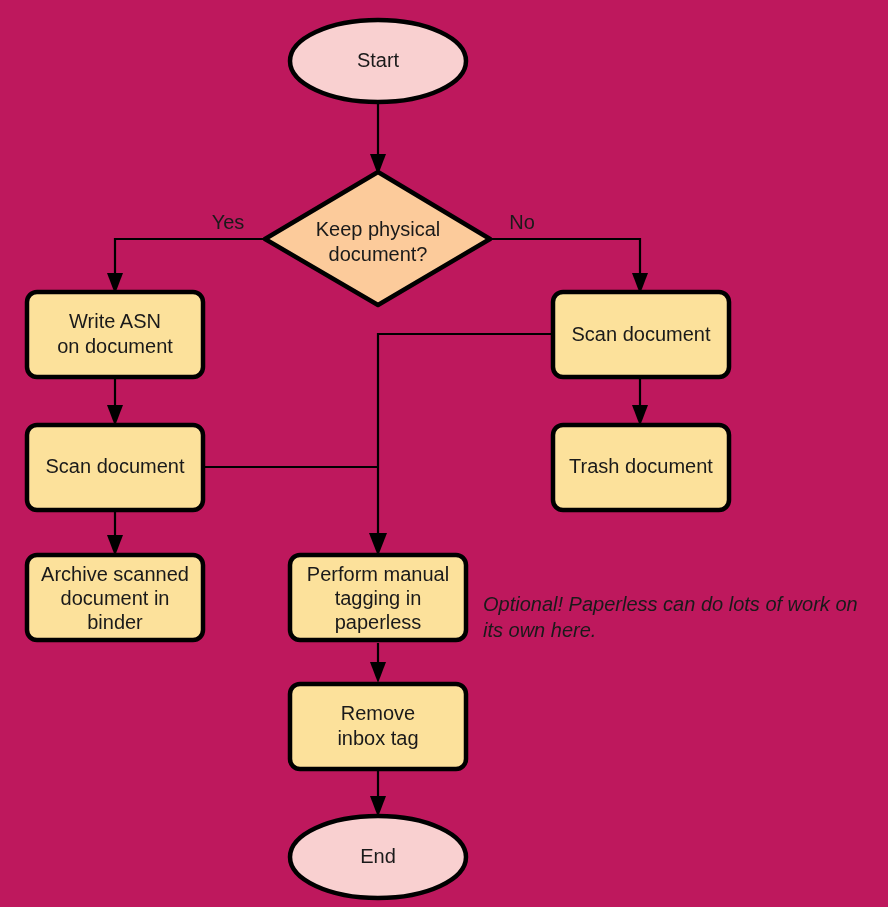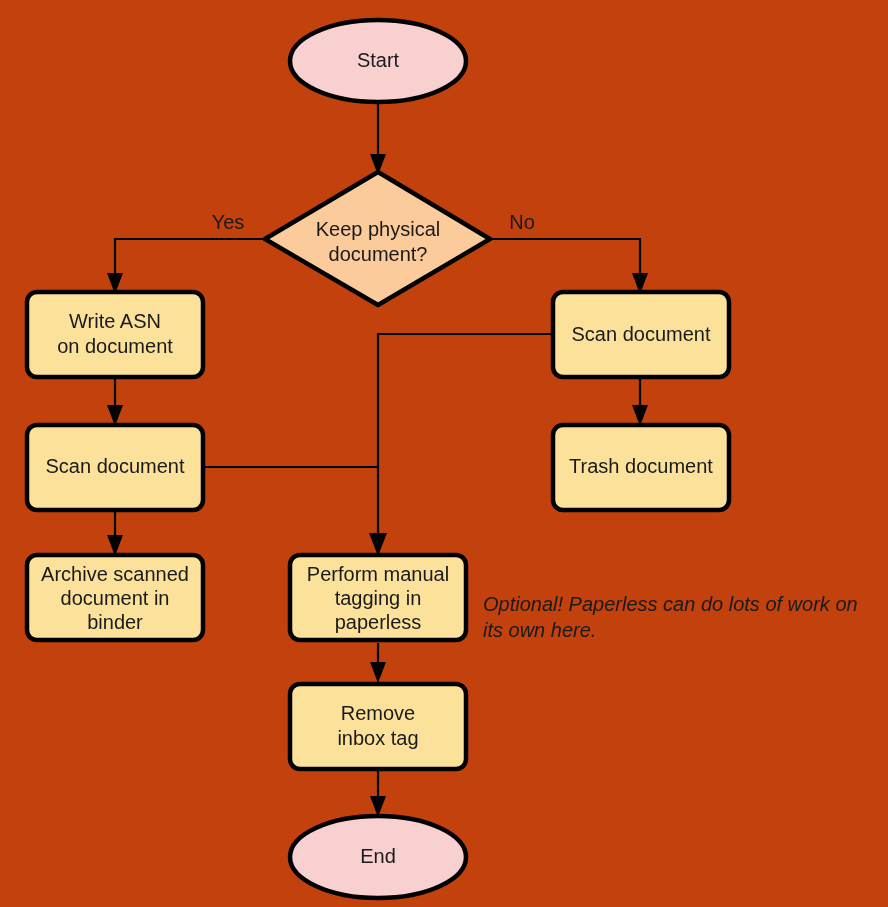--- a/index.html
+++ b/index.html
@@ -10,21 +10,21 @@
   body {
     width: 888px;
     height: 907px;
     font-family: "Liberation Sans", sans-serif;
     overflow: hidden;
   }
   #flowchart-root {
     position: relative;
     width: 888px;
     height: 907px;
-    background: #c2410c;
+    background: #be185d;
   }
   svg.flow-canvas {
     display: block;
     width: 888px;
     height: 907px;
   }
   .node-shape {
     stroke: #000000;
     stroke-width: 4.5;
     stroke-linejoin: round;

